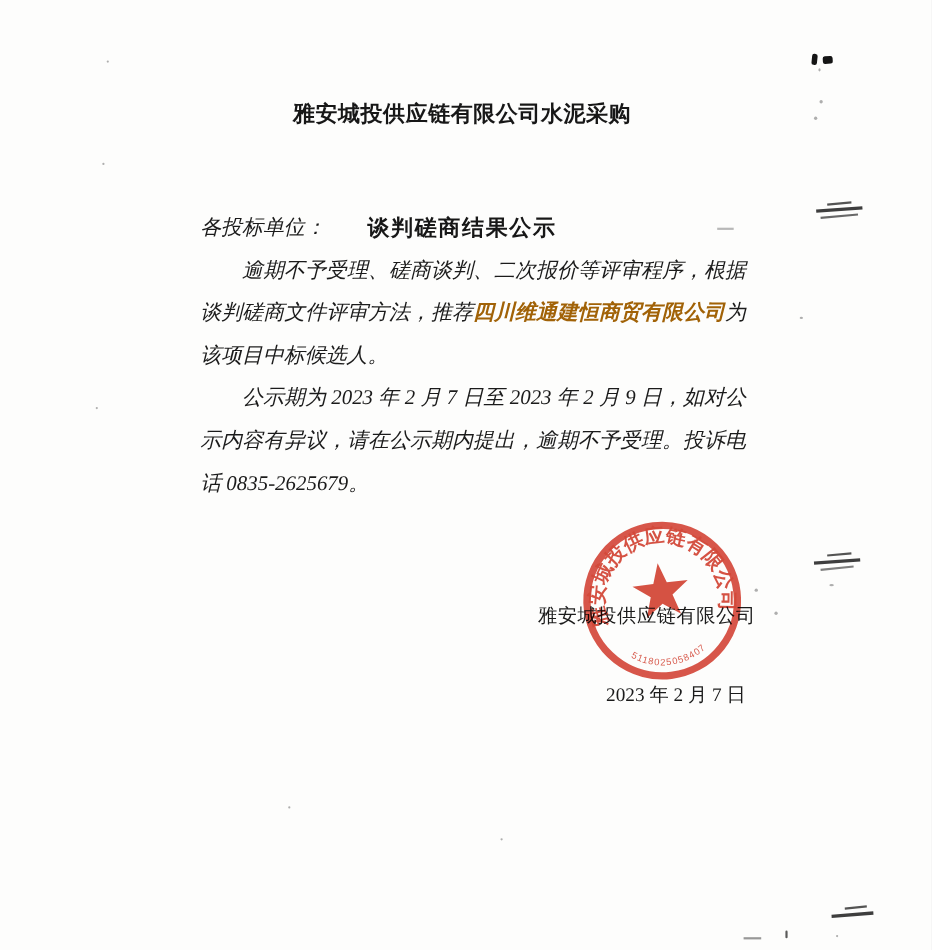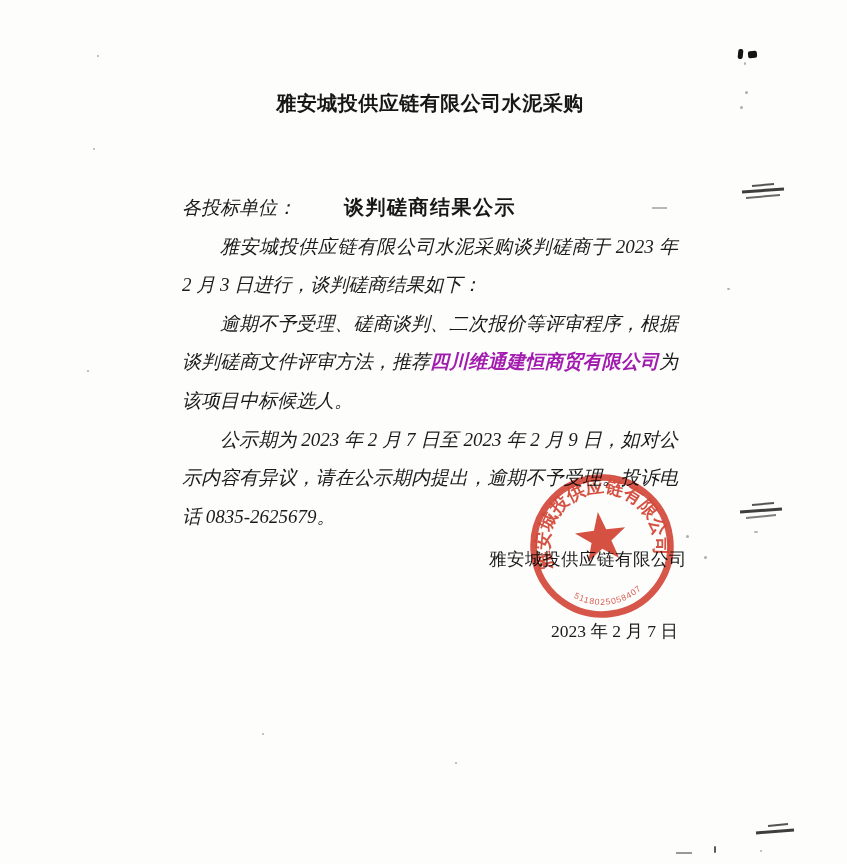--- a/index.html
+++ b/index.html
@@ -11,41 +11,41 @@
   #page {
     position: relative;
     width: 847px; height: 864px;
     background: #fdfdfc;
     overflow: hidden;
     color: #1c1c1c;
   }
 
   
   .doc-title {
-    position: absolute; left: 160px; width: 540px;
+    position: absolute; left: 150px; width: 540px;
     text-align: center;
     font-size: 20px; font-weight: 700;
     letter-spacing: 0.5px;
     color: #171717;
   }
   #title-line1 { top: 90px; }
   #title-line2 { top: 150px; letter-spacing: 1.5px; margin-top: 44px; }
 
   
   .doc-body {
     position: absolute;
     left: 182px; top: 189px; width: 496px;
     font-size: 19px; line-height: 38.6px;
     text-align: justify;
     color: #1b1b1b;
     font-style: italic;
   }
   .doc-body p { margin: 0; }
   .doc-body p.indent { text-indent: 2em; }
-  .winner { font-weight: 700; color: #a21caf; }
+  .winner { font-weight: 700; color: #a16207; }
 
   
   .sig-company {
     position: absolute; left: 489px; top: 547px;
     font-size: 17.5px; letter-spacing: 0.5px; color: #1b1b1b;
   }
   .sig-date {
     position: absolute; left: 551px; top: 587px;
     font-size: 17.5px; color: #1b1b1b; margin-top: 32px;
   }
@@ -69,21 +69,20 @@
 </head>
 <body>
 
 <div id="page">
 
   <div class="doc-title" id="title-line1">雅安城投供应链有限公司水泥采购</div>
   <div class="doc-title" id="title-line2">谈判磋商结果公示</div>
 
   <div class="doc-body">
     <p>各投标单位：</p>
-    <p class="indent">雅安城投供应链有限公司水泥采购谈判磋商于 2023 年 2 月 3 日进行，谈判磋商结果如下：</p>
     <p class="indent"><span>逾期不予受理、磋商谈判、二次报价等评审程序，根据谈判磋商文件评审方法，推荐</span><span class="winner">四川维通建恒商贸有限公司</span><span>为该项目中标候选人。</span></p>
     <p class="indent">公示期为 2023 年 2 月 7 日至 2023 年 2 月 9 日，如对公示内容有异议，请在公示期内提出，逾期不予受理。投诉电话 0835-2625679。</p>
   </div>
 
   <div class="sig-company">雅安城投供应链有限公司</div>
   <div class="sig-date">2023 年 2 月 7 日</div>
 
   <svg class="seal" viewBox="0 0 160 160">
     <defs>
       <path id="arcTop" d="M 29.25 103.66 A 56 56 0 1 1 130.75 103.66" fill="none"></path>

